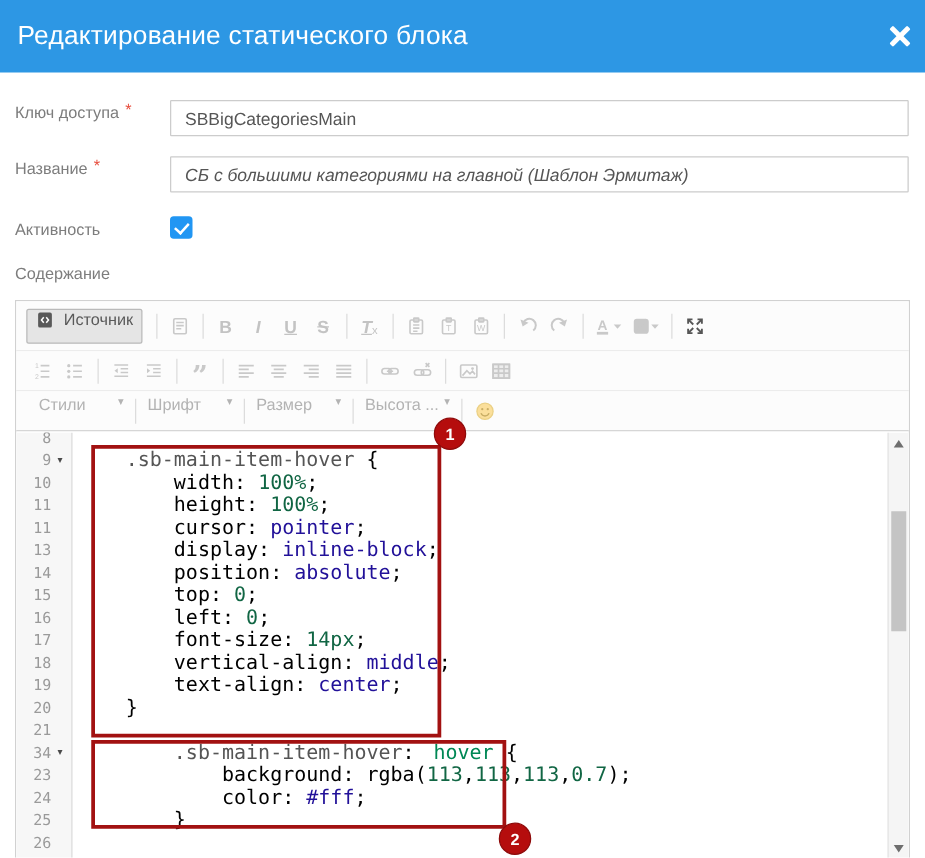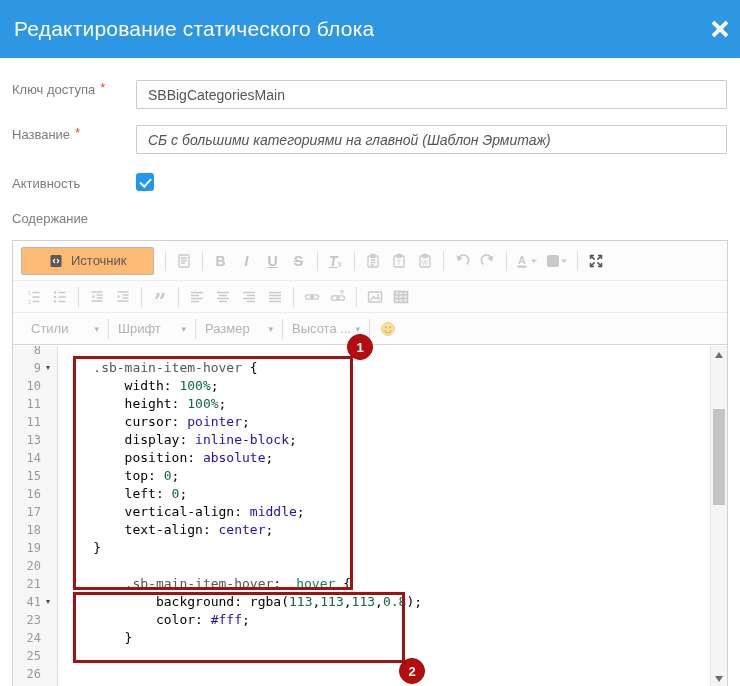--- a/index.html
+++ b/index.html
@@ -40,38 +40,38 @@
     border:1px solid #d1d1d1; background:#fff;}
   .tb{position:relative; background:#fcfcfc; display:flex; align-items:center; border-bottom:1px solid #ececec;}
   .tb1{height:40px; padding:0 8px;}
   .tb2{height:32px; padding:0 8px;}
   .tb3{height:32px; padding:0 14px; border-bottom:1px solid #d6d6d6;}
   .sep{width:1px; height:20px; background:#dcdcdc; margin:0 5px; flex:0 0 auto;}
   .tbi{width:26px; height:24px; display:flex; align-items:center; justify-content:center;
     flex:0 0 auto; cursor:pointer;}
   .tbi svg{display:block;}
   .ltr{font-size:14px; font-weight:bold; color:#c3c3c3;}
-  .src-btn{display:flex; align-items:center; gap:7px; height:28px; padding:0 26px;
-    background:#fdba74; border:1px solid #b9b9b9; border-radius:2px; cursor:pointer; margin-right:6px;}
+  .src-btn{display:flex; align-items:flex-start; gap:7px; height:28px; padding:0 6px;
+    background:#e5e5e5; border:1px solid #b9b9b9; border-radius:2px; cursor:pointer; margin-right:6px;}
   .src-btn span{font-size:13px; color:#5a5a5a;}
-  .dd{display:flex; align-items:center; justify-content:space-between; width:76px; height:26px;
+  .dd{display:flex; justify-content:space-between; width:76px; height:26px;
     padding:0 4px; cursor:pointer; flex:0 0 auto;}
   .dd .dd-l{font-size:13px; color:#b3b3b3;}
   .dd .caret{font-size:9px; color:#b3b3b3;}
 
   
   .cm{position:absolute; left:0; top:105px; right:0; bottom:0; overflow:hidden; background:#fff;}
   .gutter-bg{position:absolute; left:0; top:0; bottom:0; width:45px; background:#f7f7f7; border-right:1px solid #ddd;}
   .gutter-rows{position:absolute; left:0; top:-5px; width:45px;}
   .ln-row{height:18px; line-height:18px; display:flex;}
   .ln-num{width:28px; text-align:right; font-family:"DejaVu Sans Mono",monospace; font-size:12px; color:#9a9a9a;}
   .ln-fold{width:14px; text-align:center; font-size:8px; color:#4a4a4a; line-height:18px;}
   .code-rows{position:absolute; left:45px; top:-5px; right:17px;}
   .code-row{height:18px; line-height:18px; padding-left:4px; white-space:pre;
-    font-family:"DejaVu Sans Mono",monospace; font-size:13px; color:#000;}
+    font-family:"DejaVu Sans Mono",monospace; font-size:16px; color:#000;}
   .cm-p{color:#000;} .cm-q{color:var(--c-qual);} .cm-n{color:var(--c-num);}
   .cm-a{color:var(--c-atom);} .cm-v{color:var(--c-pseudo);margin-left:15px;}
 
   
   .sbar{position:absolute; right:0; top:0; bottom:0; width:17px; background:#f5f5f5; border-left:1px solid #e4e4e4;}
   .s-up,.s-dn{position:absolute; left:0; width:16px; height:17px; cursor:pointer;}
   .s-up{top:0;} .s-dn{bottom:0;}
   .s-up::after{content:""; position:absolute; left:4px; top:6px;
     border-left:4px solid transparent; border-right:4px solid transparent; border-bottom:6px solid #6e6e6e;}
   .s-dn::after{content:""; position:absolute; left:4px; top:6px;
@@ -386,21 +386,21 @@
         </div>
         <div class="ln-row">
           <span class="ln-num">20</span>
           <span class="ln-fold"></span>
         </div>
         <div class="ln-row">
           <span class="ln-num">21</span>
           <span class="ln-fold"></span>
         </div>
         <div class="ln-row">
-          <span class="ln-num">41</span>
+          <span class="ln-num">34</span>
           <span class="ln-fold">▾</span>
         </div>
         <div class="ln-row">
           <span class="ln-num">23</span>
           <span class="ln-fold"></span>
         </div>
         <div class="ln-row">
           <span class="ln-num">24</span>
           <span class="ln-fold"></span>
         </div>
@@ -416,26 +416,27 @@
     <div class="code-rows" id="code-rows">
         <div class="code-row"></div>
         <div class="code-row"><span class="cm-p">    </span><span class="cm-q">.sb-main-item-hover</span><span class="cm-p"> {</span></div>
         <div class="code-row"><span class="cm-p">        width: </span><span class="cm-n">100%</span><span class="cm-p">;</span></div>
         <div class="code-row"><span class="cm-p">        height: </span><span class="cm-n">100%</span><span class="cm-p">;</span></div>
         <div class="code-row"><span class="cm-p">        cursor: </span><span class="cm-a">pointer</span><span class="cm-p">;</span></div>
         <div class="code-row"><span class="cm-p">        display: </span><span class="cm-a">inline-block</span><span class="cm-p">;</span></div>
         <div class="code-row"><span class="cm-p">        position: </span><span class="cm-a">absolute</span><span class="cm-p">;</span></div>
         <div class="code-row"><span class="cm-p">        top: </span><span class="cm-n">0</span><span class="cm-p">;</span></div>
         <div class="code-row"><span class="cm-p">        left: </span><span class="cm-n">0</span><span class="cm-p">;</span></div>
+        <div class="code-row"><span class="cm-p">        font-size: </span><span class="cm-n">14px</span><span class="cm-p">;</span></div>
         <div class="code-row"><span class="cm-p">        vertical-align: </span><span class="cm-a">middle</span><span class="cm-p">;</span></div>
         <div class="code-row"><span class="cm-p">        text-align: </span><span class="cm-a">center</span><span class="cm-p">;</span></div>
         <div class="code-row"><span class="cm-p">    }</span></div>
         <div class="code-row"></div>
         <div class="code-row"><span class="cm-p">        </span><span class="cm-q">.sb-main-item-hover</span><span class="cm-p">:</span><span class="cm-v">hover</span><span class="cm-p"> {</span></div>
-        <div class="code-row"><span class="cm-p">            background: rgba(</span><span class="cm-n">113</span><span class="cm-p">,</span><span class="cm-n">113</span><span class="cm-p">,</span><span class="cm-n">113</span><span class="cm-p">,</span><span class="cm-n">0.8</span><span class="cm-p">);</span></div>
+        <div class="code-row"><span class="cm-p">            background: rgba(</span><span class="cm-n">113</span><span class="cm-p">,</span><span class="cm-n">113</span><span class="cm-p">,</span><span class="cm-n">113</span><span class="cm-p">,</span><span class="cm-n">0.7</span><span class="cm-p">);</span></div>
         <div class="code-row"><span class="cm-p">            color: </span><span class="cm-a">#fff</span><span class="cm-p">;</span></div>
         <div class="code-row"><span class="cm-p">        }</span></div>
         <div class="code-row"></div>
       </div>
     <div class="sbar">
       <div class="s-up"></div>
       <div class="s-thumb"></div>
       <div class="s-dn"></div>
     </div>
   </div>

